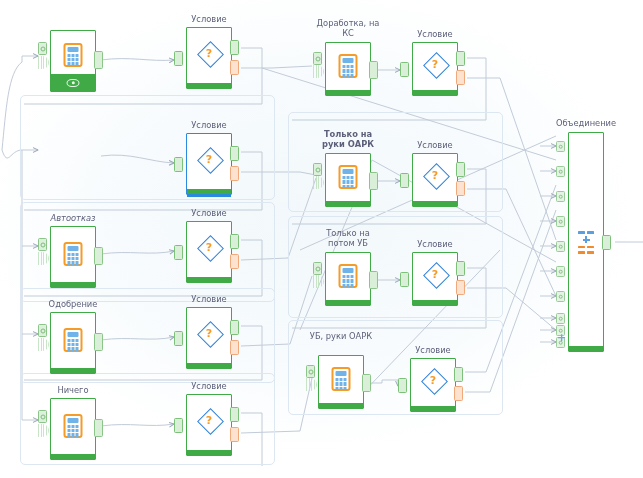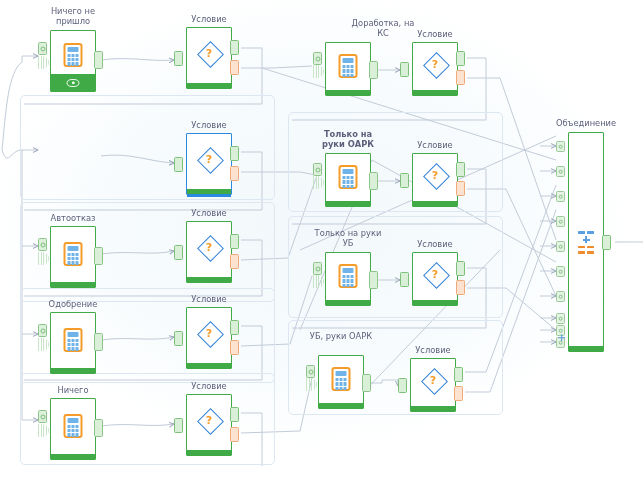--- a/index.html
+++ b/index.html
@@ -216,21 +216,20 @@
 
   <div class="grp" style="left:20px;top:95px;width:255px;height:105px;"></div>
   <div class="grp" style="left:20px;top:202px;width:255px;height:100px;"></div>
   <div class="grp" style="left:20px;top:288px;width:255px;height:95px;"></div>
   <div class="grp" style="left:20px;top:373px;width:255px;height:92px;"></div>
   <div class="grp" style="left:288px;top:112px;width:215px;height:100px;"></div>
   <div class="grp" style="left:288px;top:216px;width:215px;height:102px;"></div>
   <div class="grp" style="left:288px;top:320px;width:215px;height:95px;"></div>
 
   <div class="node" style="left:50px;top:30px;width:46px;height:62px;">
-    <div class="nlabel two" style="top:-24px;">Ничего не пришло</div>
     <div class="nbox" style="width:46px;height:62px;">
       <div class="calc" style="top:40%;">
         <div class="disp"></div>
           <div class="keys">
             <i></i>
             <i></i>
             <i></i>
             <i></i>
             <i></i>
             <i></i>
@@ -272,21 +271,21 @@
         </div>
       <div class="footbar thin selbar"></div>
       <div class="selunder"></div>
     </div>
     <div class="port outg" style="left:-12px;top:24px;"></div>
     <div class="port outg" style="left:44px;top:13px;"></div>
     <div class="port outo" style="left:44px;top:33px;"></div>
   </div>
 
   <div class="node" style="left:50px;top:226px;width:46px;height:62px;">
-    <div class="nlabel" style="top:-13px;">Автоотказ</div>
+    <div class="nlabel" style="top:-13px;font-style:italic;">Автоотказ</div>
     <div class="nbox" style="width:46px;height:62px;">
       <div class="calc" style="top:45%;">
         <div class="disp"></div>
           <div class="keys">
             <i></i>
             <i></i>
             <i></i>
             <i></i>
             <i></i>
             <i></i>
@@ -386,21 +385,21 @@
           <span class="qm">?</span>
         </div>
       <div class="footbar thin"></div>
     </div>
     <div class="port outg" style="left:-12px;top:24px;"></div>
     <div class="port outg" style="left:44px;top:13px;"></div>
     <div class="port outo" style="left:44px;top:33px;"></div>
   </div>
 
   <div class="node" style="left:325px;top:42px;width:46px;height:54px;">
-    <div class="nlabel two" style="top:-24px;margin-left:35px;">Доработка, на КС</div>
+    <div class="nlabel two" style="top:-24px;">Доработка, на КС</div>
     <div class="nbox" style="width:46px;height:54px;">
       <div class="calc" style="top:45%;">
         <div class="disp"></div>
           <div class="keys">
             <i></i>
             <i></i>
             <i></i>
             <i></i>
             <i></i>
             <i></i>
@@ -462,21 +461,21 @@
           <span class="qm">?</span>
         </div>
       <div class="footbar thin"></div>
     </div>
     <div class="port outg" style="left:-12px;top:20px;"></div>
     <div class="port outg" style="left:44px;top:9px;"></div>
     <div class="port outo" style="left:44px;top:28px;"></div>
   </div>
 
   <div class="node" style="left:325px;top:252px;width:46px;height:54px;">
-    <div class="nlabel two" style="top:-24px;">Только на руки УБ</div>
+    <div class="nlabel two" style="top:-24px;">Только на потом УБ</div>
     <div class="nbox" style="width:46px;height:54px;">
       <div class="calc" style="top:45%;">
         <div class="disp"></div>
           <div class="keys">
             <i></i>
             <i></i>
             <i></i>
             <i></i>
             <i></i>
             <i></i>

